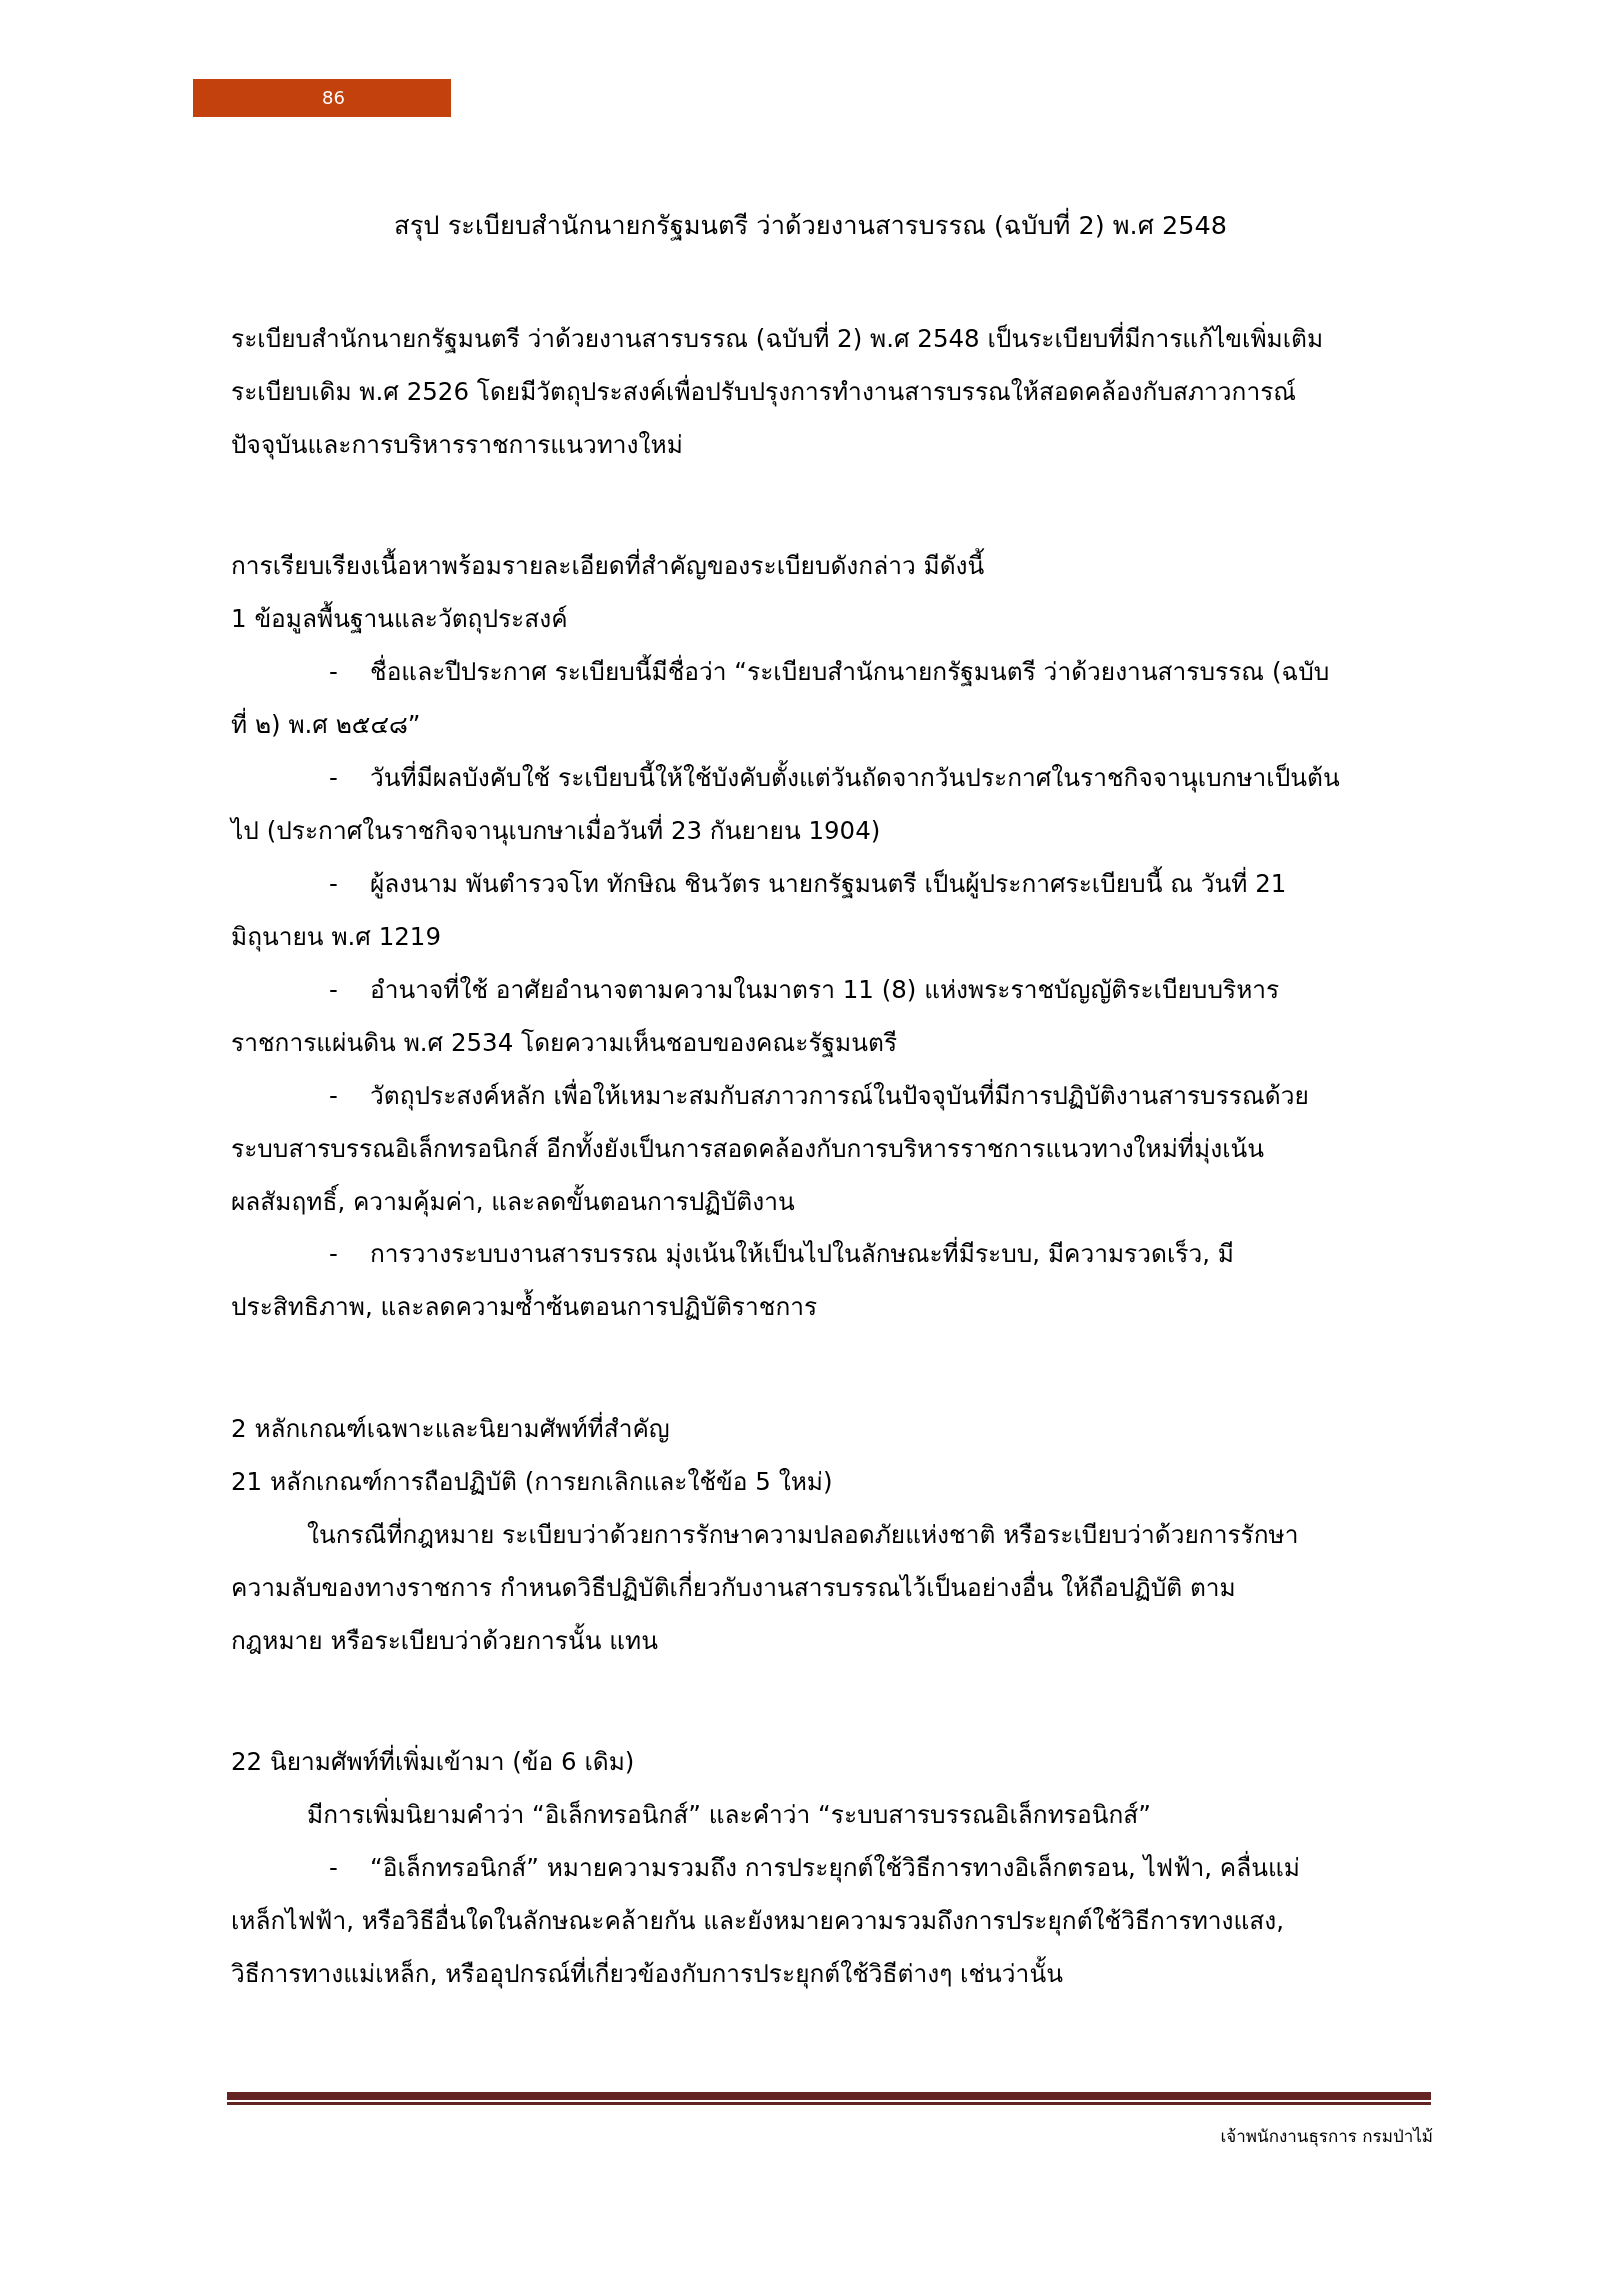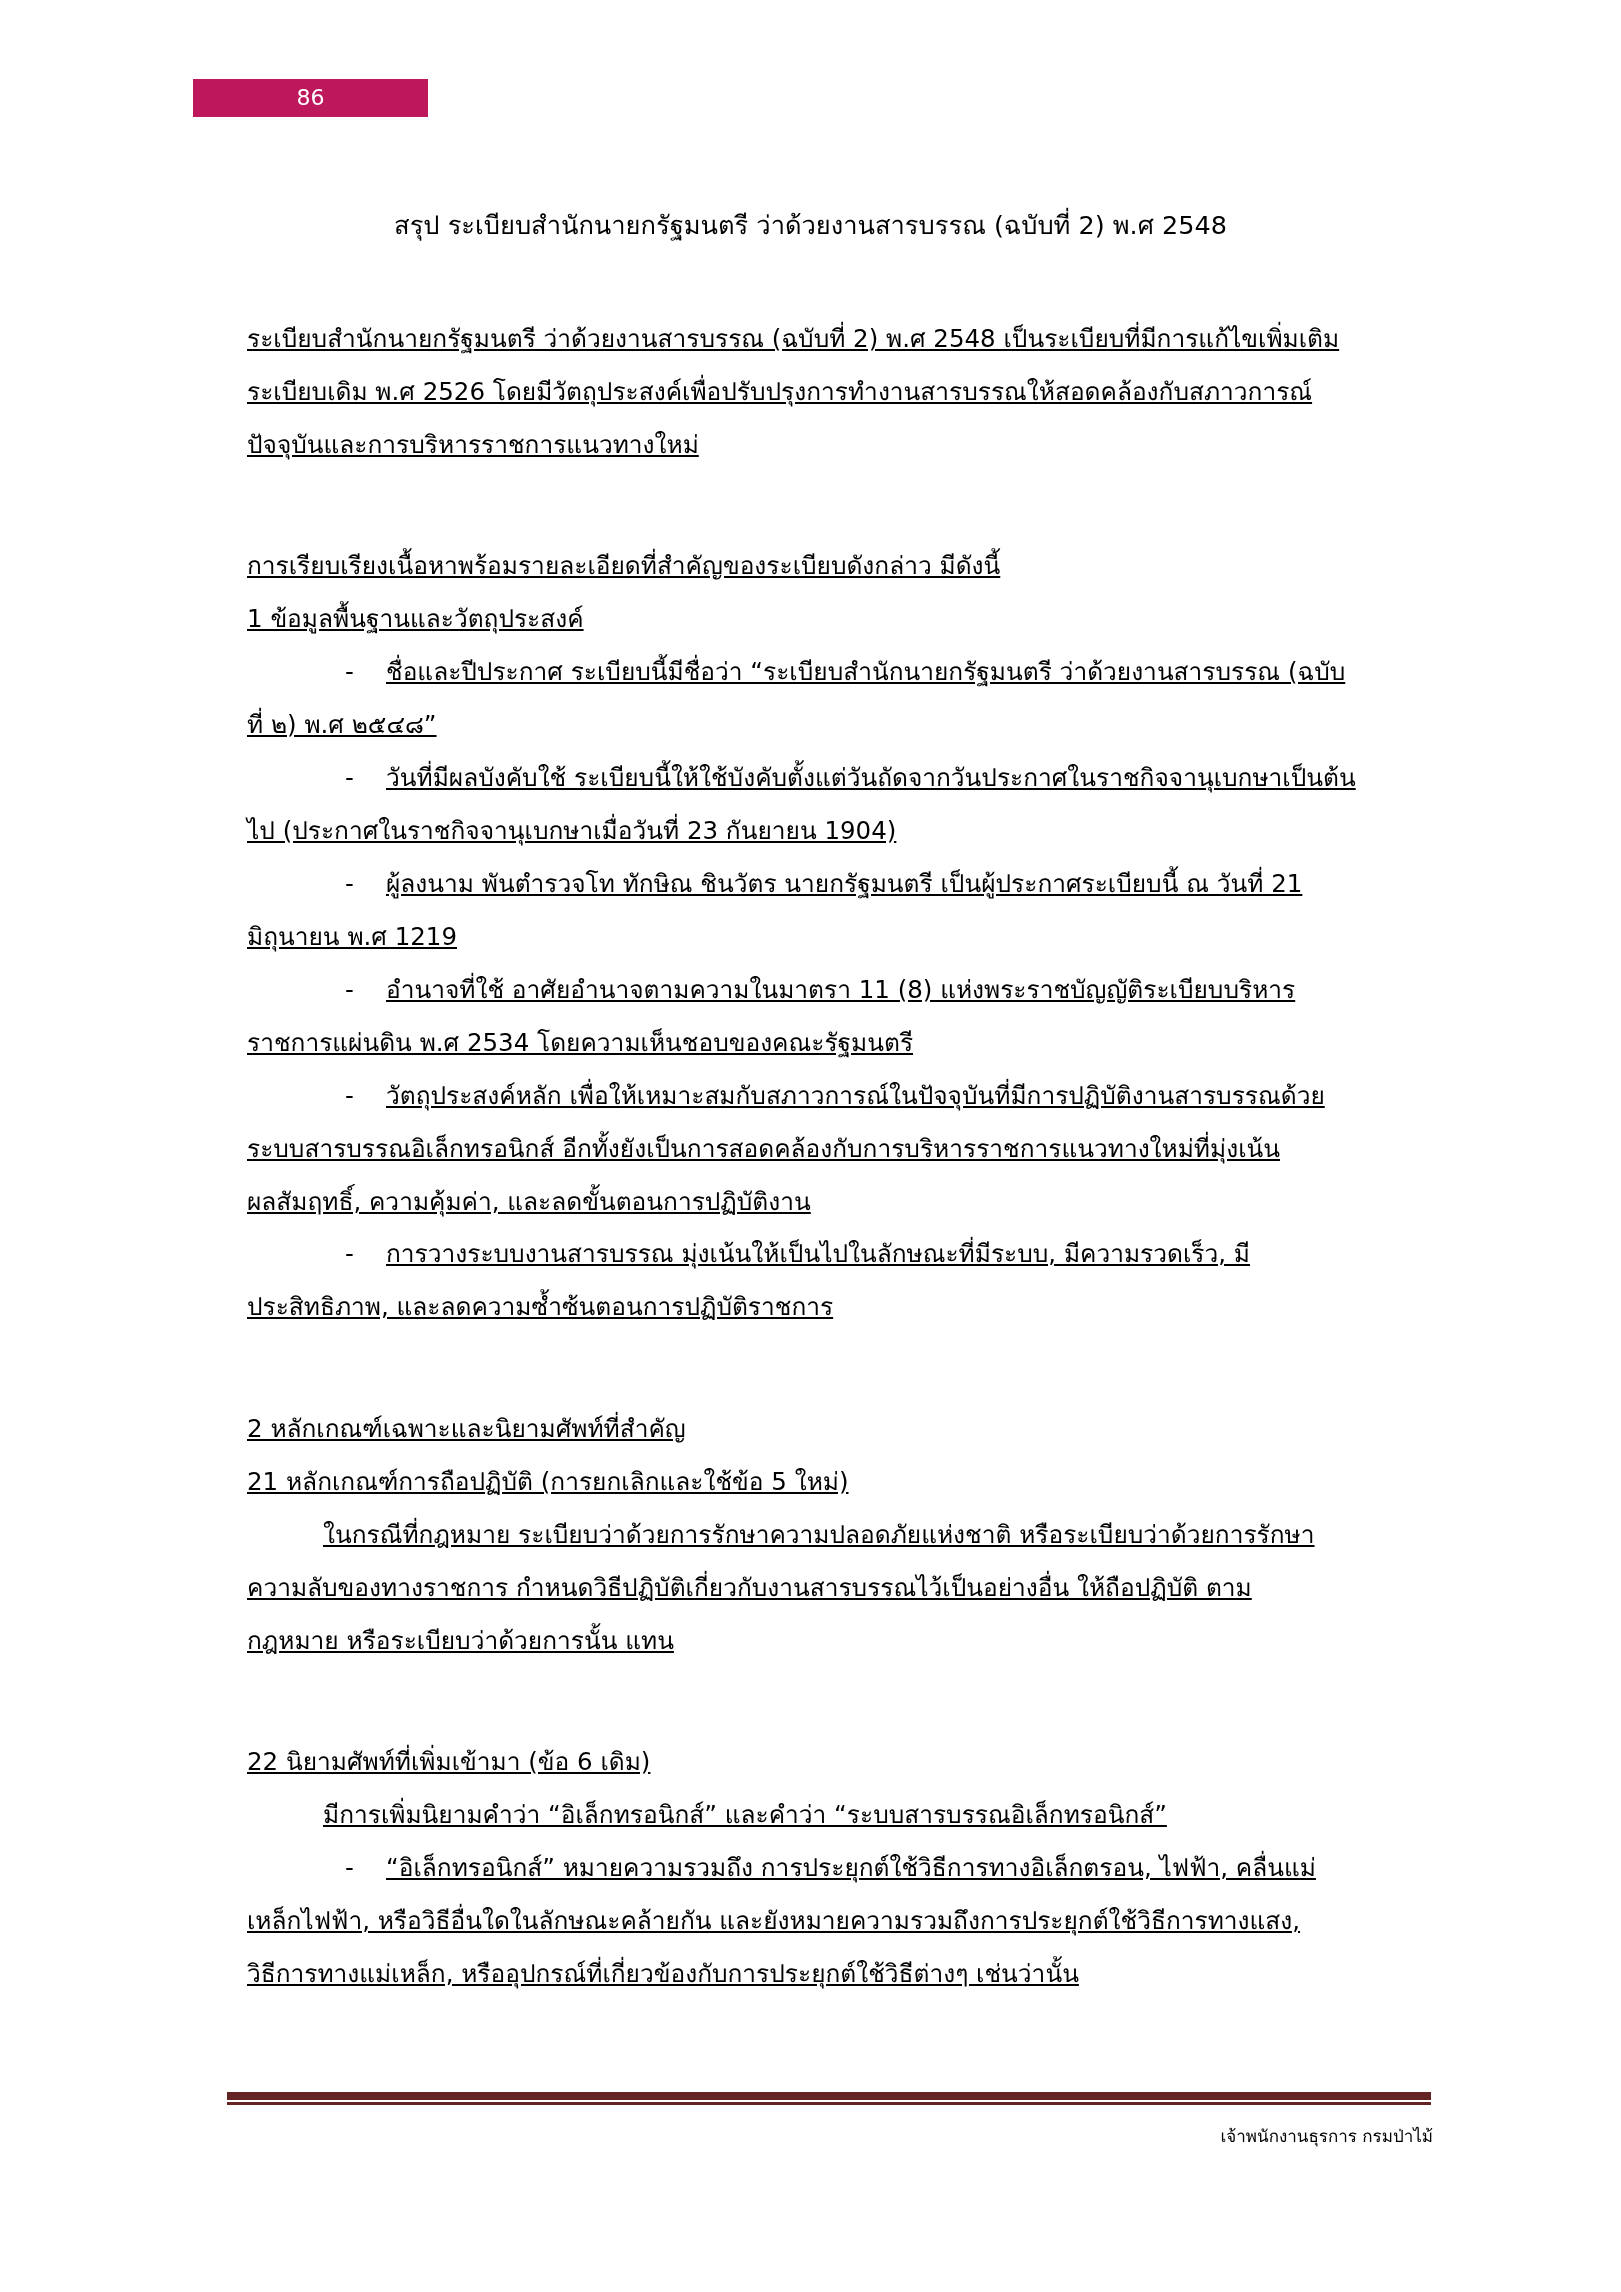--- a/index.html
+++ b/index.html
@@ -14,26 +14,27 @@
     overflow: hidden;
     font-family: "DejaVu Sans", "Liberation Sans", sans-serif;
     color: #000000;
   }
   .page-number-box {
     position: absolute;
     left: 193px;
     top: 79px;
     width: 235px;
     height: 38px;
-    background: #be185d;
+    background: #c2410c;
     color: #ffffff;
     font-family: "DejaVu Sans", sans-serif;
-    font-size: 22px;
+    font-size: 18px;
     line-height: 38px;
     text-align: center;
+    padding-left: 23px;
   }
   .doc-title {
     position: absolute;
     left: 196px;
     top: 201px;
     width: 1229px;
     text-align: center;
     font-weight: normal;
     font-size: 25.5px;
     line-height: 49px;
@@ -41,24 +42,23 @@
   }
   .content {
     position: absolute;
     left: 231px;
     top: 312px;
     width: 1206px;
     font-size: 24.5px;
   }
   .line {
     position: absolute;
-    left: 16px;
+    left: 0;
     white-space: nowrap;
     line-height: 53px;
-    text-decoration: underline;
   }
   .indent-bullet { padding-left: 98px; }
   .indent-para { padding-left: 76px; }
   .bullet-dash {
     display: inline-block;
     width: 41px;
   }
   .footer-rule {
     position: absolute;
     left: 227px;

